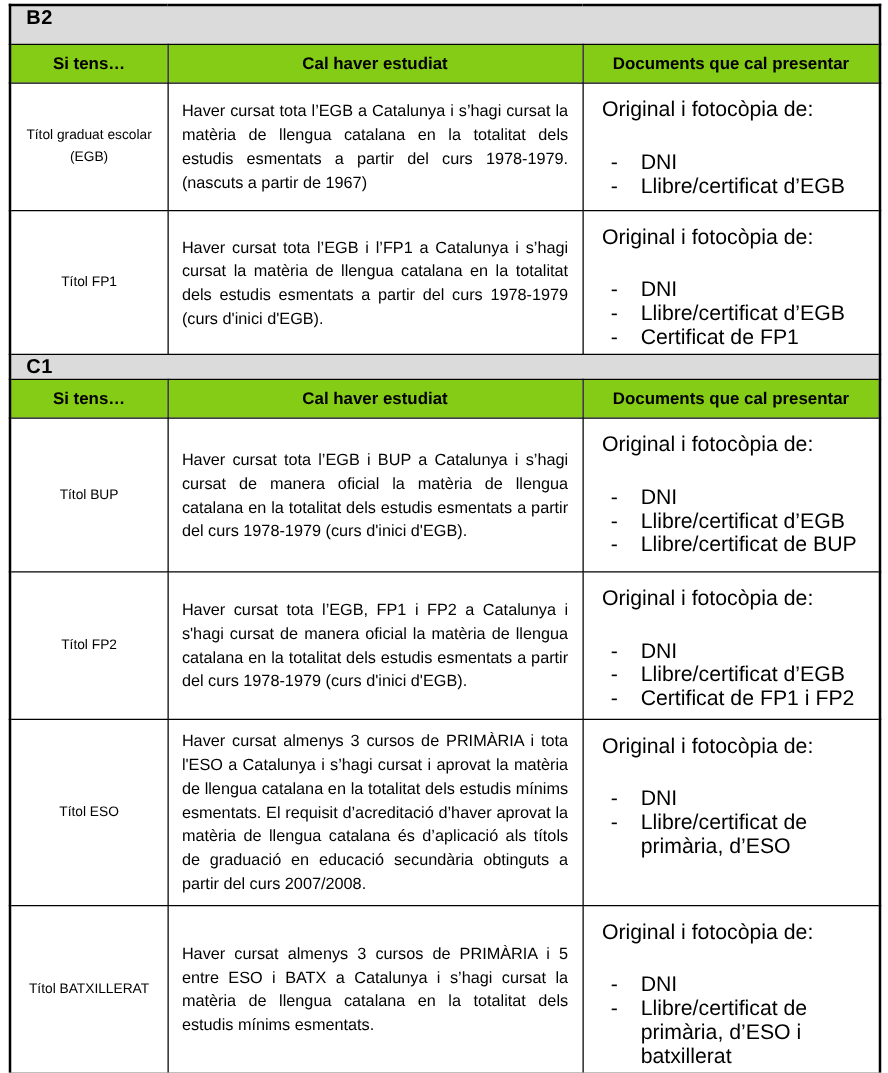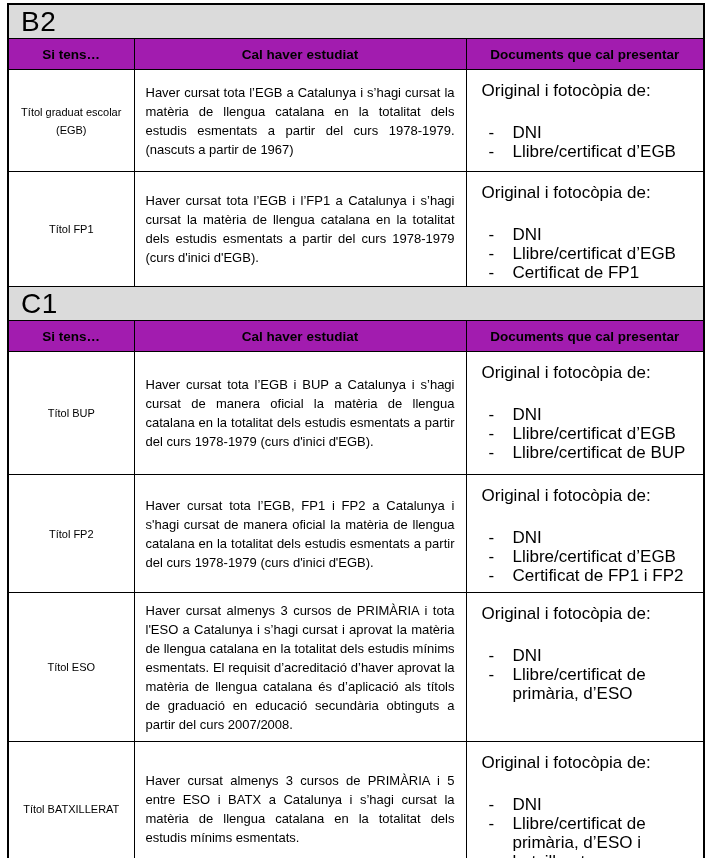--- a/index.html
+++ b/index.html
@@ -14,37 +14,37 @@
     border-collapse: collapse;
     table-layout: fixed;
     width: 696px;
     margin: 3px 0 0 7px;
     border: 2px solid #000;
   }
   td, th { border: 1.5px solid #000; overflow: hidden; }
 
   tr.band td {
     background: #dbdbdb;
-    font-size: 28px;
-    font-weight: normal;
+    font-size: 16px;
+    font-weight: bold;
     vertical-align: top;
     padding: 1px 0 0 12px;
     letter-spacing: 0.5px;
   }
   tr.band-b2 { height: 31px; }
   tr.band-c1 { height: 20px; }
 
   tr.head { height: 31px; }
   tr.head th {
     font-size: 13.5px;
     font-weight: bold;
     text-align: center;
     vertical-align: middle;
     padding: 4px;
-    background: #a21caf;
+    background: #84cc16;
   }
 
   tr.r-egb  { height: 102px; }
   tr.r-fp1  { height: 113px; }
   tr.r-bup  { height: 123px; }
   tr.r-fp2  { height: 118px; }
   tr.r-eso  { height: 149px; }
   tr.r-batx { height: 117px; }
 
   td.c1 {

